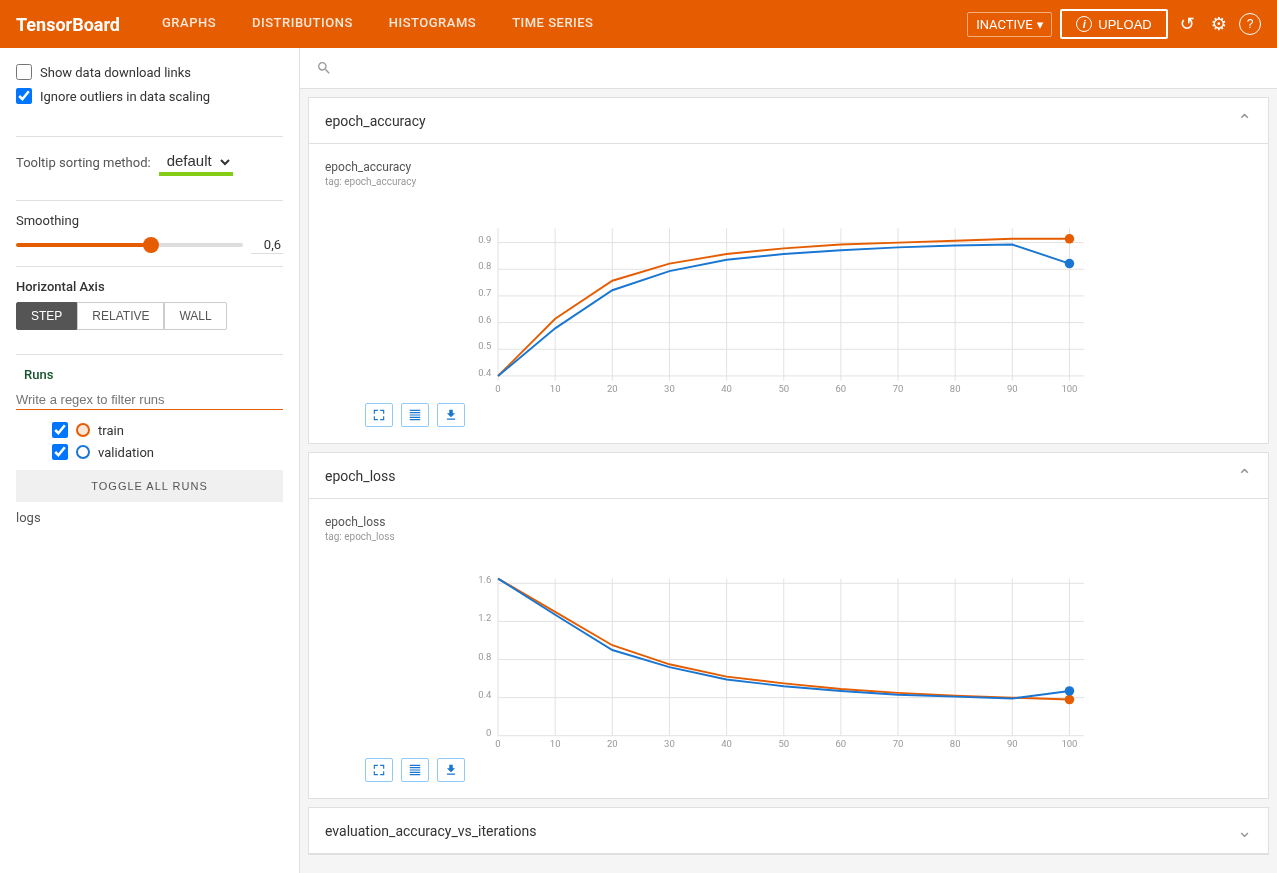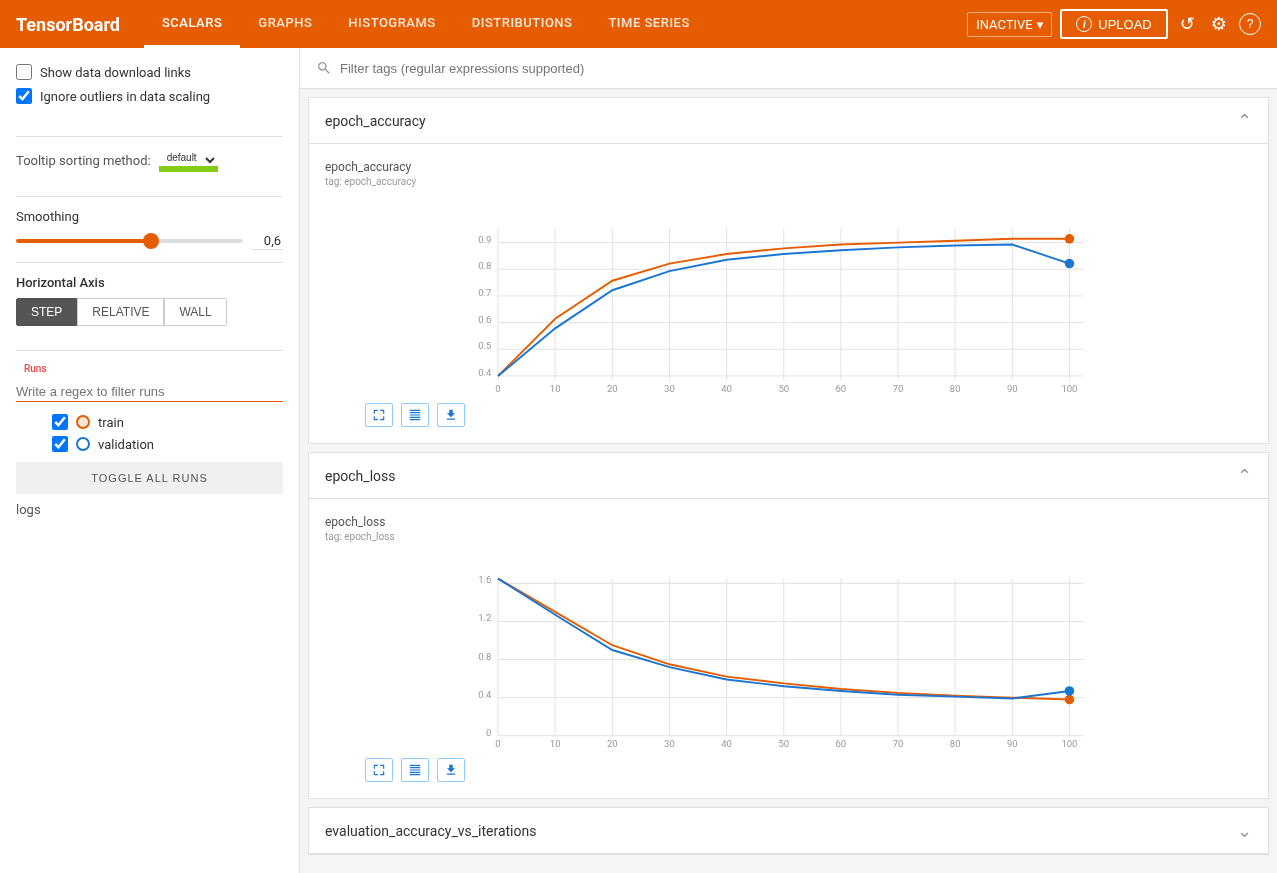--- a/index.html
+++ b/index.html
@@ -108,22 +108,22 @@
     .divider { border: none; border-top: 1px solid #e0e0e0; margin: 12px 0; }
     .label-text { font-size: 13px; color: #555; }
     .tooltip-row {
       display: flex;
       align-items: center;
       gap: 8px;
       margin-bottom: 12px;
     }
     .tooltip-select {
       border: none;
-      border-bottom: 6px solid #84cc16;
-      font-size: 10px;
+      border-bottom: 4px solid #84cc16;
+      font-size: 15px;
       padding: 2px 4px;
       cursor: pointer;
       background: #fff;
       color: #333;
     }
     .smoothing-label { font-size: 13px; color: #333; margin-bottom: 8px; }
     .smoothing-row {
       display: flex;
       align-items: center;
       gap: 8px;
@@ -164,21 +164,21 @@
       color: #555;
       text-transform: uppercase;
     }
     .axis-btn.active {
       background: #555;
       color: #fff;
       border-color: #555;
     }
     .axis-btn:first-child { border-radius: 2px 0 0 2px; }
     .axis-btn:last-child { border-radius: 0 2px 2px 0; }
-    .runs-title { font-size: 10px; font-weight: 500; color: #ef4444; margin-bottom: 8px; padding-left: 8px; }
+    .runs-title { font-size: 13px; font-weight: 500; color: #14532d; margin-bottom: 8px; padding-left: 8px; }
     .runs-filter {
       width: 100%;
       border: none;
       border-bottom: 1px solid #e65c00;
       font-size: 13px;
       padding: 2px 0;
       color: #aaa;
       margin-bottom: 12px;
       outline: none;
     }
@@ -293,24 +293,23 @@
       font-size: 14px;
       border-radius: 2px;
     }
   </style>
 </head>
 <body>
 
 <nav class="topnav">
   <span class="brand">TensorBoard</span>
   <div class="nav-items">
-    <div class="nav-item active">SCALARS</div>
     <div class="nav-item">GRAPHS</div>
+    <div class="nav-item">DISTRIBUTIONS</div>
     <div class="nav-item">HISTOGRAMS</div>
-    <div class="nav-item">DISTRIBUTIONS</div>
     <div class="nav-item">TIME SERIES</div>
   </div>
   <div class="nav-right">
     <div class="inactive-select">
       <span>INACTIVE</span>
       <span>▾</span>
     </div>
     <button class="upload-btn">
       <span style="border:1.5px solid #fff;border-radius:50%;width:16px;height:16px;display:inline-flex;align-items:center;justify-content:center;font-size:11px;font-style:italic;font-weight:bold;">i</span>
       <span>UPLOAD</span>
@@ -371,21 +370,20 @@
     <button class="toggle-all-btn">TOGGLE ALL RUNS</button>
     <div class="logs-link">logs</div>
   </aside>
 
   <main class="main-content">
 
     <div class="filter-bar">
       <svg width="16" height="16" viewBox="0 0 24 24" fill="#999">
         <path d="M15.5 14h-.79l-.28-.27A6.47 6.47 0 0 0 16 9.5 6.5 6.5 0 1 0 9.5 16c1.61 0 3.09-.59 4.23-1.57l.27.28v.79l5 4.99L20.49 19l-4.99-5zm-6 0C7.01 14 5 11.99 5 9.5S7.01 5 9.5 5 14 7.01 14 9.5 11.99 14 9.5 14z"></path>
       </svg>
-      <input class="filter-input" type="text" placeholder="Filter tags (regular expressions supported)" style="">
     </div>
 
     <div class="chart-section">
       <div class="chart-header">
         <span class="chart-header-title">epoch_accuracy</span>
         <span style="color:#999; font-size:18px;">⌃</span>
       </div>
       <div class="chart-body">
         <div class="chart-container">
           <div class="chart-title">epoch_accuracy</div>

